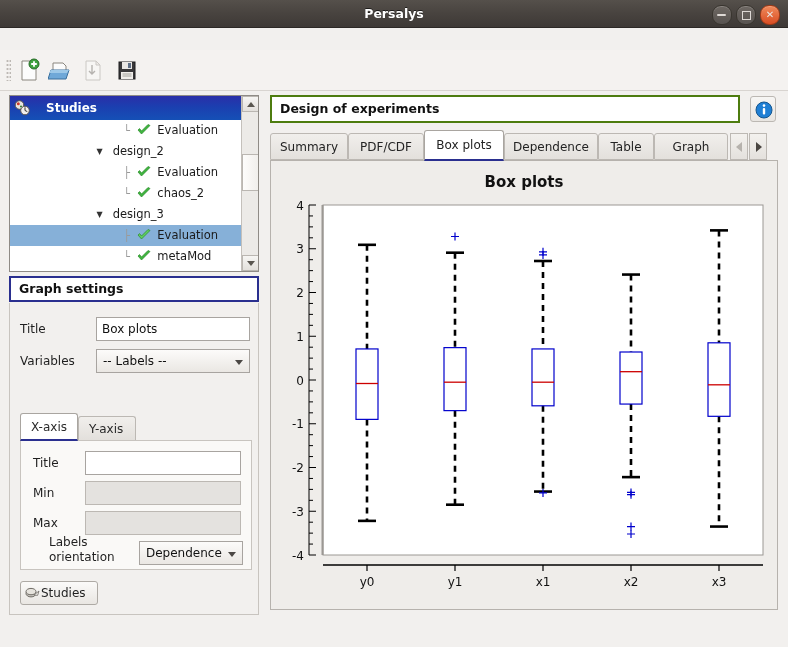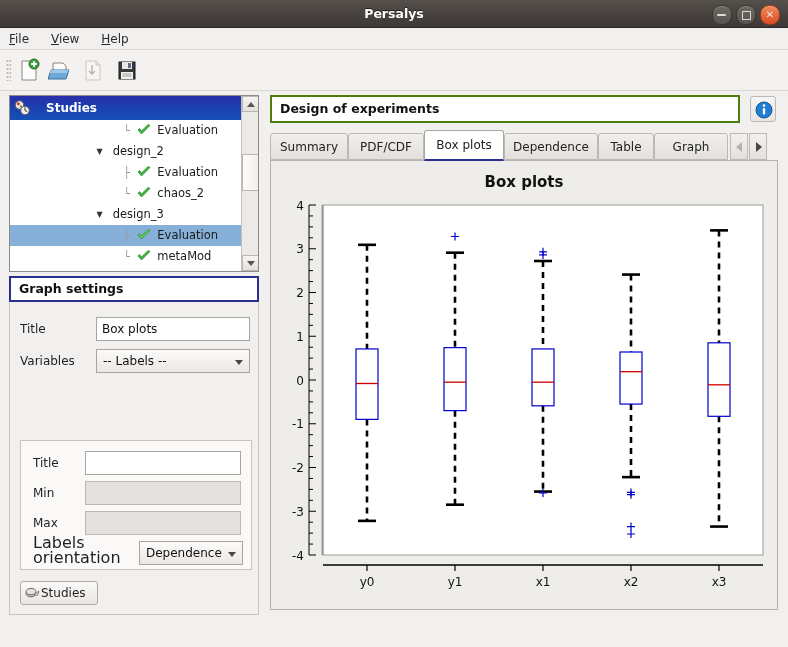--- a/index.html
+++ b/index.html
@@ -277,25 +277,20 @@
         </div>
       <div class="winbtn">
           <span class="maxsq"></span>
         </div>
       <div class="winbtn close">
           <i>✕</i>
         </div>
     </div>
   </div>
 
-  <div class="menubar">
-    <span class="menuitem"><u>F</u><span>ile</span></span>
-    <span class="menuitem"><u>V</u><span>iew</span></span>
-    <span class="menuitem"><u>H</u><span>elp</span></span>
-  </div>
 
   <div class="toolbar">
     <div class="grip"></div>
     <div class="tbtn" style="left:16px">
       <svg width="26" height="25" viewBox="0 0 26 25">
         <g>
           <path d="M6 3 h10 l4 4 v15 h-14 z" fill="#fcfcfc" stroke="#8a867f" stroke-width="1"></path>
           <path d="M16 3 v4 h4 z" fill="#e6e3de" stroke="#8a867f" stroke-width="1"></path>
           <circle cx="18" cy="6" r="5" fill="#3fa13f" stroke="#256b25"></circle>
           <path d="M18 3.2 v5.6 M15.2 6 h5.6" stroke="#fff" stroke-width="1.8"></path>
@@ -408,36 +403,40 @@
         <div class="frow" style="left:10px; top:14px; width:230px">
           <span class="flabel" style="position:absolute;left:0;top:0;width:72px">Title</span>
           <div class="finput" style="position:absolute;left:76px;top:0;width:154px">Box plots</div>
         </div>
 
         <div class="frow" style="left:10px; top:46px; width:230px">
           <span class="flabel" style="position:absolute;left:0;top:0;width:72px">Variables</span>
           <div class="fcombo" style="position:absolute;left:76px;top:0;width:154px">-- Labels --</div>
         </div>
 
+        <div class="axtabs">
+          <div class="axtab active" style="left:0; width:58px">X-axis</div>
+          <div class="axtab" style="left:58px; width:58px">Y-axis</div>
+        </div>
 
         <div class="axpane">
           <div class="frow" style="left:12px; top:10px; width:210px">
             <span class="flabel" style="position:absolute;left:0;top:0;width:46px">Title</span>
             <div class="finput" style="position:absolute;left:52px;top:0;width:156px"></div>
           </div>
           <div class="frow" style="left:12px; top:40px; width:210px">
             <span class="flabel" style="position:absolute;left:0;top:0;width:46px">Min</span>
             <div class="finput disabled" style="position:absolute;left:52px;top:0;width:156px"></div>
           </div>
           <div class="frow" style="left:12px; top:70px; width:210px">
             <span class="flabel" style="position:absolute;left:0;top:0;width:46px">Max</span>
             <div class="finput disabled" style="position:absolute;left:52px;top:0;width:156px"></div>
           </div>
           <div class="frow" style="left:12px; top:98px; width:210px; height:30px">
-            <span class="flabel" style="position:absolute;left:0;top:-4px;line-height:15px;font-size:16px">
+            <span class="flabel" style="position:absolute;left:16px;top:-4px;line-height:15px;font-size:12px">
               <span>Labels</span><br>
               <span>orientation</span>
             </span>
             <div class="fcombo" style="position:absolute;left:106px;top:2px;width:104px">Dependence</div>
           </div>
         </div>
 
         <div class="exportbtn">
           <svg class="ic" width="15" height="15" viewBox="0 0 15 15">
             <ellipse cx="6" cy="7.5" rx="5" ry="3.4" fill="#cfccc6" stroke="#6e6a64"></ellipse>

